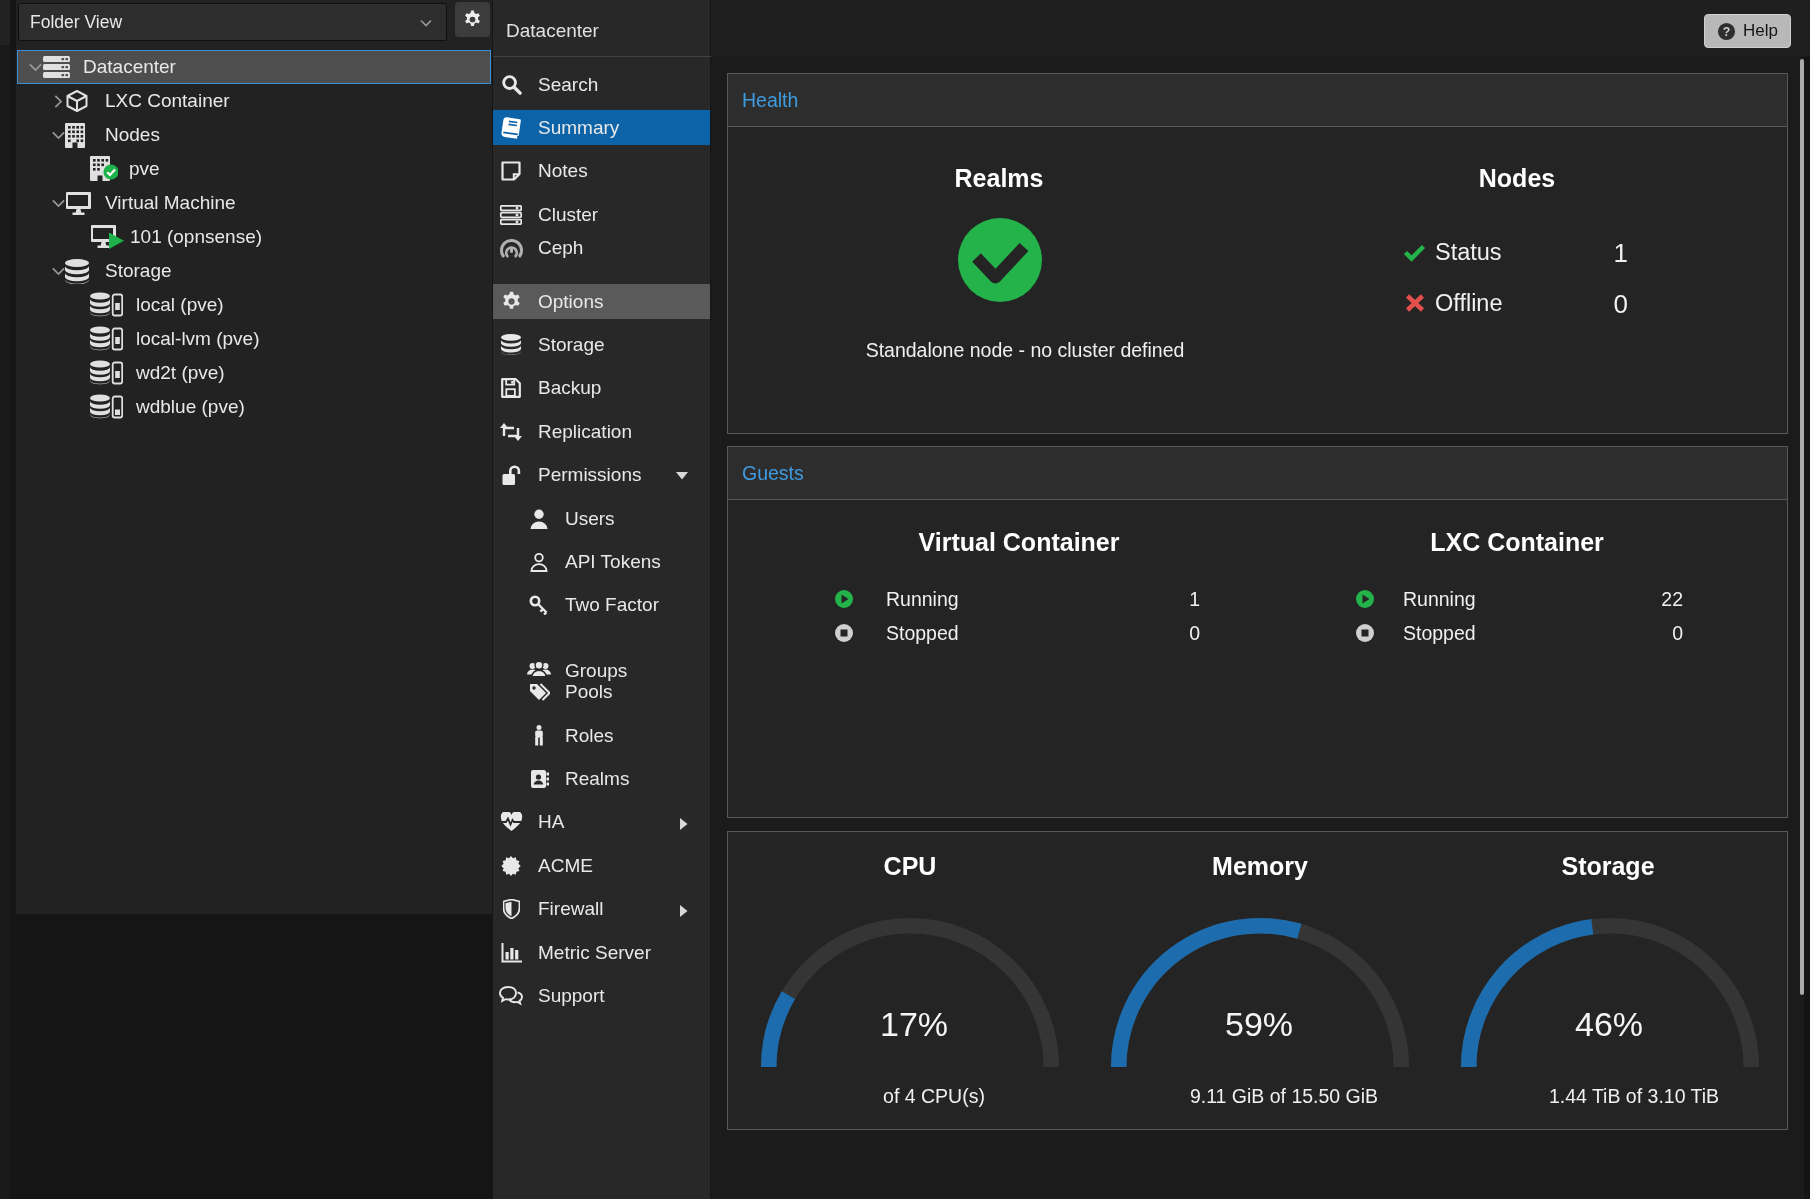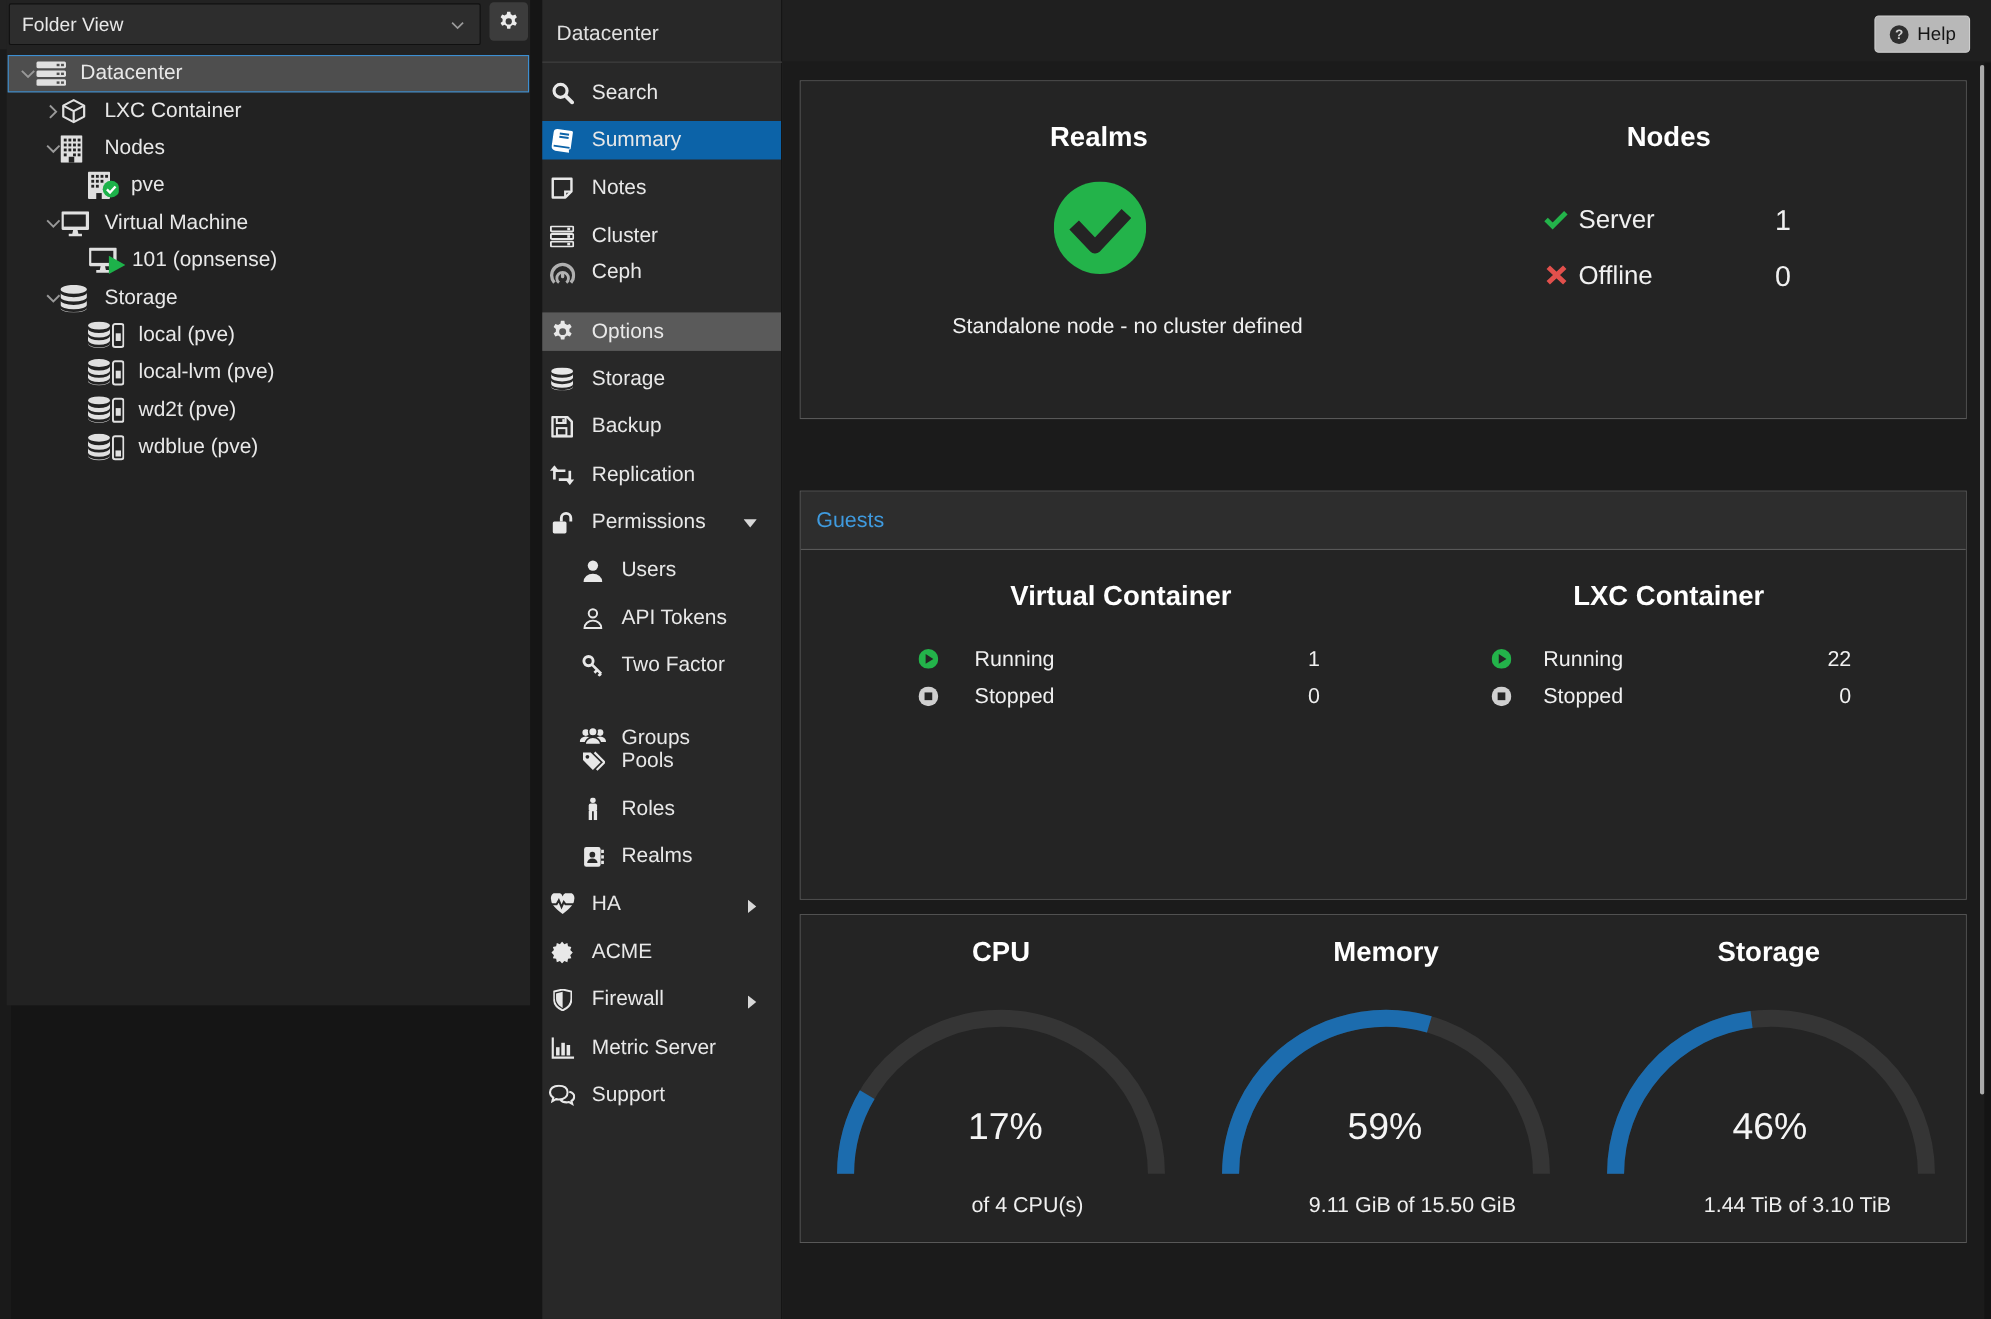--- a/index.html
+++ b/index.html
@@ -2,21 +2,21 @@
 <html><head>
 <meta charset="utf-8">
 <style>
 html,body{margin:0;padding:0;}
 body{width:1810px;height:1199px;background:#151515;overflow:hidden;
   font-family:"Liberation Sans",sans-serif;position:relative;}
 .abs{position:absolute;}
 
 #leftstrip{left:0;top:45px;width:10px;height:1154px;background:#1a1a1a;}
 #topcorner{left:0;top:0;width:10px;height:45px;background:#222222;}
-#tree{left:6px;top:0;width:476px;height:914px;background:#222222;}
+#tree{left:16px;top:0;width:476px;height:914px;background:#222222;}
 #combo{left:2px;top:3px;width:427px;height:36px;background:#2d2d2d;border:1px solid #101010;border-radius:2px;}
 #combo .lbl{position:absolute;left:11px;top:8px;font-size:17.5px;color:#e8e8e8;}
 #combo .chev{position:absolute;right:14px;top:13px;width:12px;height:12px;}
 #gearbtn{left:439px;top:2px;width:35px;height:35px;background:#3c3c3c;border-radius:4px;}
 #gearbtn svg{position:absolute;left:8px;top:8px;}
 .trow{position:absolute;left:1px;width:474px;height:34px;}
 .trow.sel{background:#4e4e4e;border:1px solid #3c8fd2;left:1px;width:474px;height:34px;box-sizing:border-box;}
 .trow .cell{position:absolute;top:0;height:34px;display:flex;align-items:center;}
 .trow.sel .cell{top:-1px;}
 .ttext{font-size:19px;color:#e8e8e8;white-space:nowrap;}
@@ -554,32 +554,35 @@
     <div id="helpbtn">
         <svg width="19" height="19" viewBox="0 0 20 20">
           <circle cx="10" cy="10" r="9" fill="#2e2e2e"></circle>
           <text x="10" y="14.5" font-size="13" font-weight="bold" text-anchor="middle" fill="#cfcfcf" font-family="Liberation Sans">?</text>
         </svg>
         <span>Help</span>
       </div>
   </div>
 
   <div class="panel" style="top:73px;">
+    <div class="phead">
+        <span class="ptitle">Health</span>
+      </div>
     <div class="pbody" style="height:306px;">
       <div class="bigh" style="left:271px;top:37px;">Realms</div>
       <div class="bigh" style="left:789px;top:37px;">Nodes</div>
       <svg class="abs" style="left:230px;top:91px;" width="84" height="84" viewBox="0 0 84 84">
         <circle cx="42" cy="42" r="42" fill="#23b34a"></circle>
         <path d="M18.5 39.5 L37.5 59.5 L66 29" stroke="#242424" stroke-width="12" fill="none" stroke-linecap="butt" stroke-linejoin="round"></path>
       </svg>
       <div class="ntext ctr" style="left:273px;top:212px;">Standalone node - no cluster defined</div>
       <svg class="abs" style="left:675px;top:116px;" width="23" height="19" viewBox="0 0 23 19">
           <path d="M2.5 9.5 L8.5 15.5 L20.5 3.5" stroke="#23b34a" stroke-width="4.5" fill="none"></path>
         </svg>
-      <div class="htext" style="left:707px;top:112px;">Server</div>
+      <div class="htext" style="left:707px;top:112px;">Status</div>
       <div class="hnum" style="left:780px;top:112px;">1</div>
       <svg class="abs" style="left:677px;top:167px;" width="20" height="18" viewBox="0 0 20 18">
           <path d="M2.5 2 L17.5 16 M17.5 2 L2.5 16" stroke="#e2504c" stroke-width="4.5" fill="none"></path>
         </svg>
       <div class="htext" style="left:707px;top:163px;">Offline</div>
       <div class="hnum" style="left:780px;top:163px;">0</div>
     </div>
   </div>
 
   <div class="panel" style="top:446px;">

